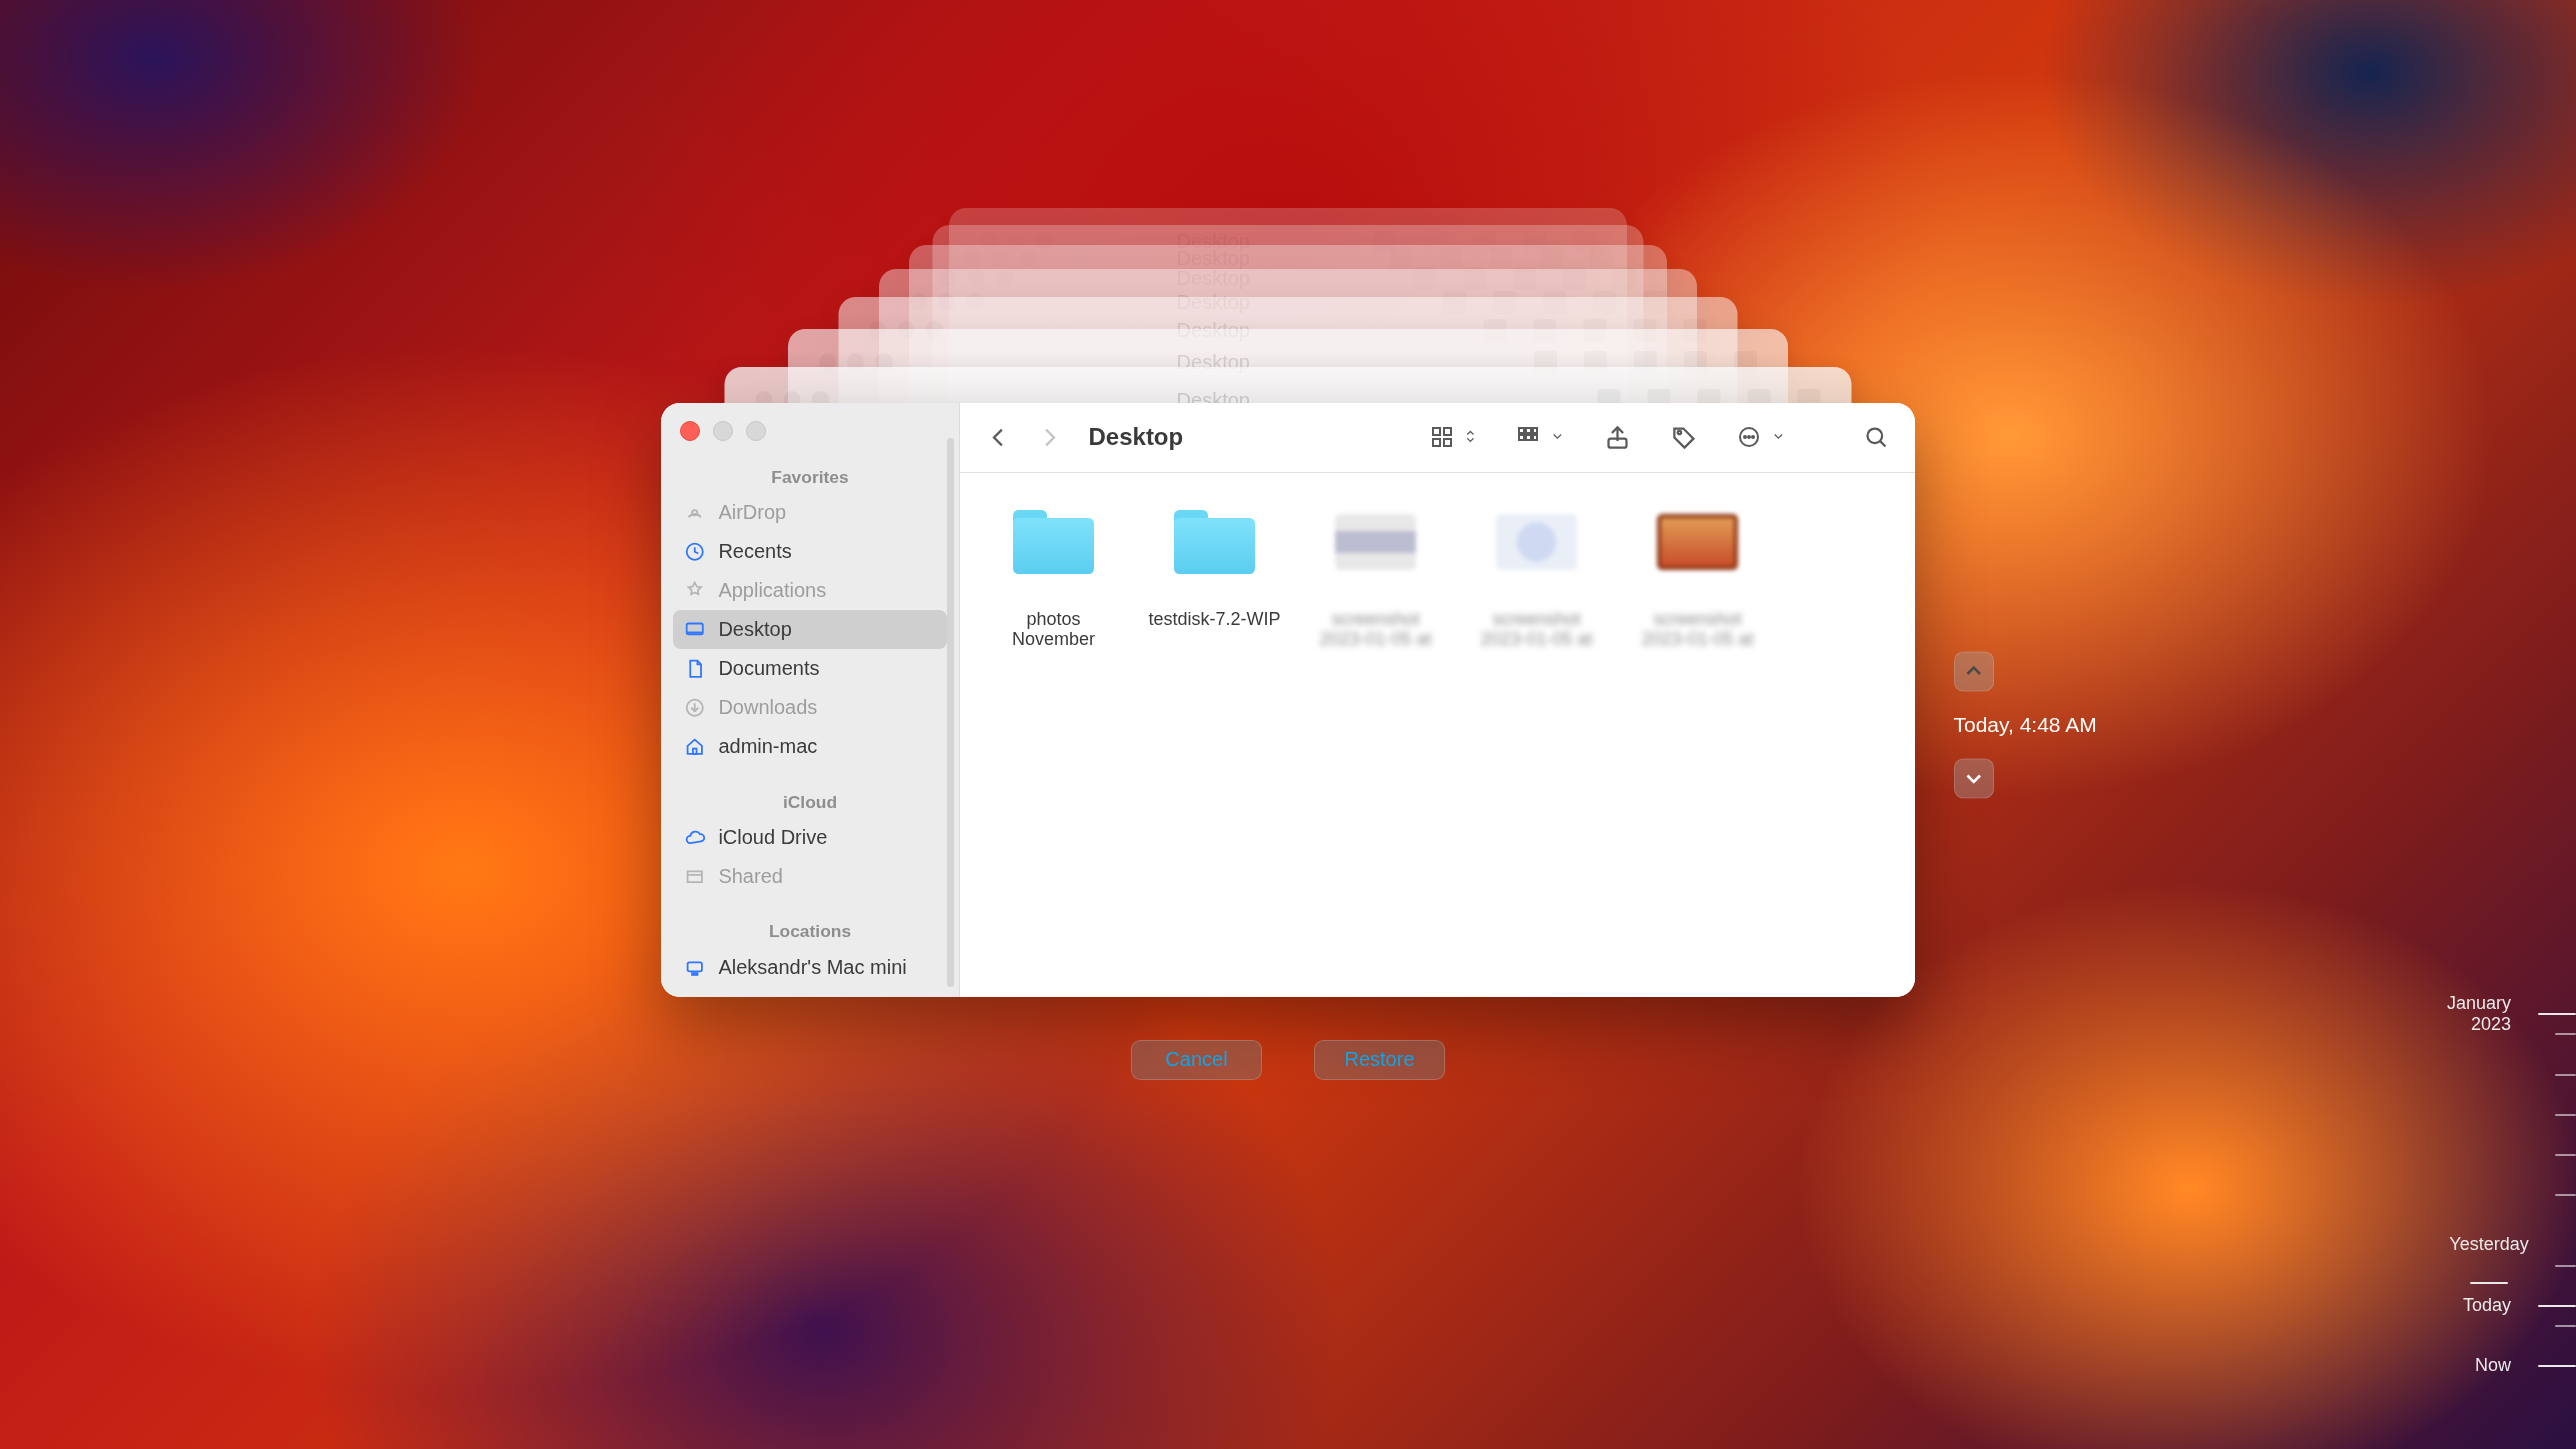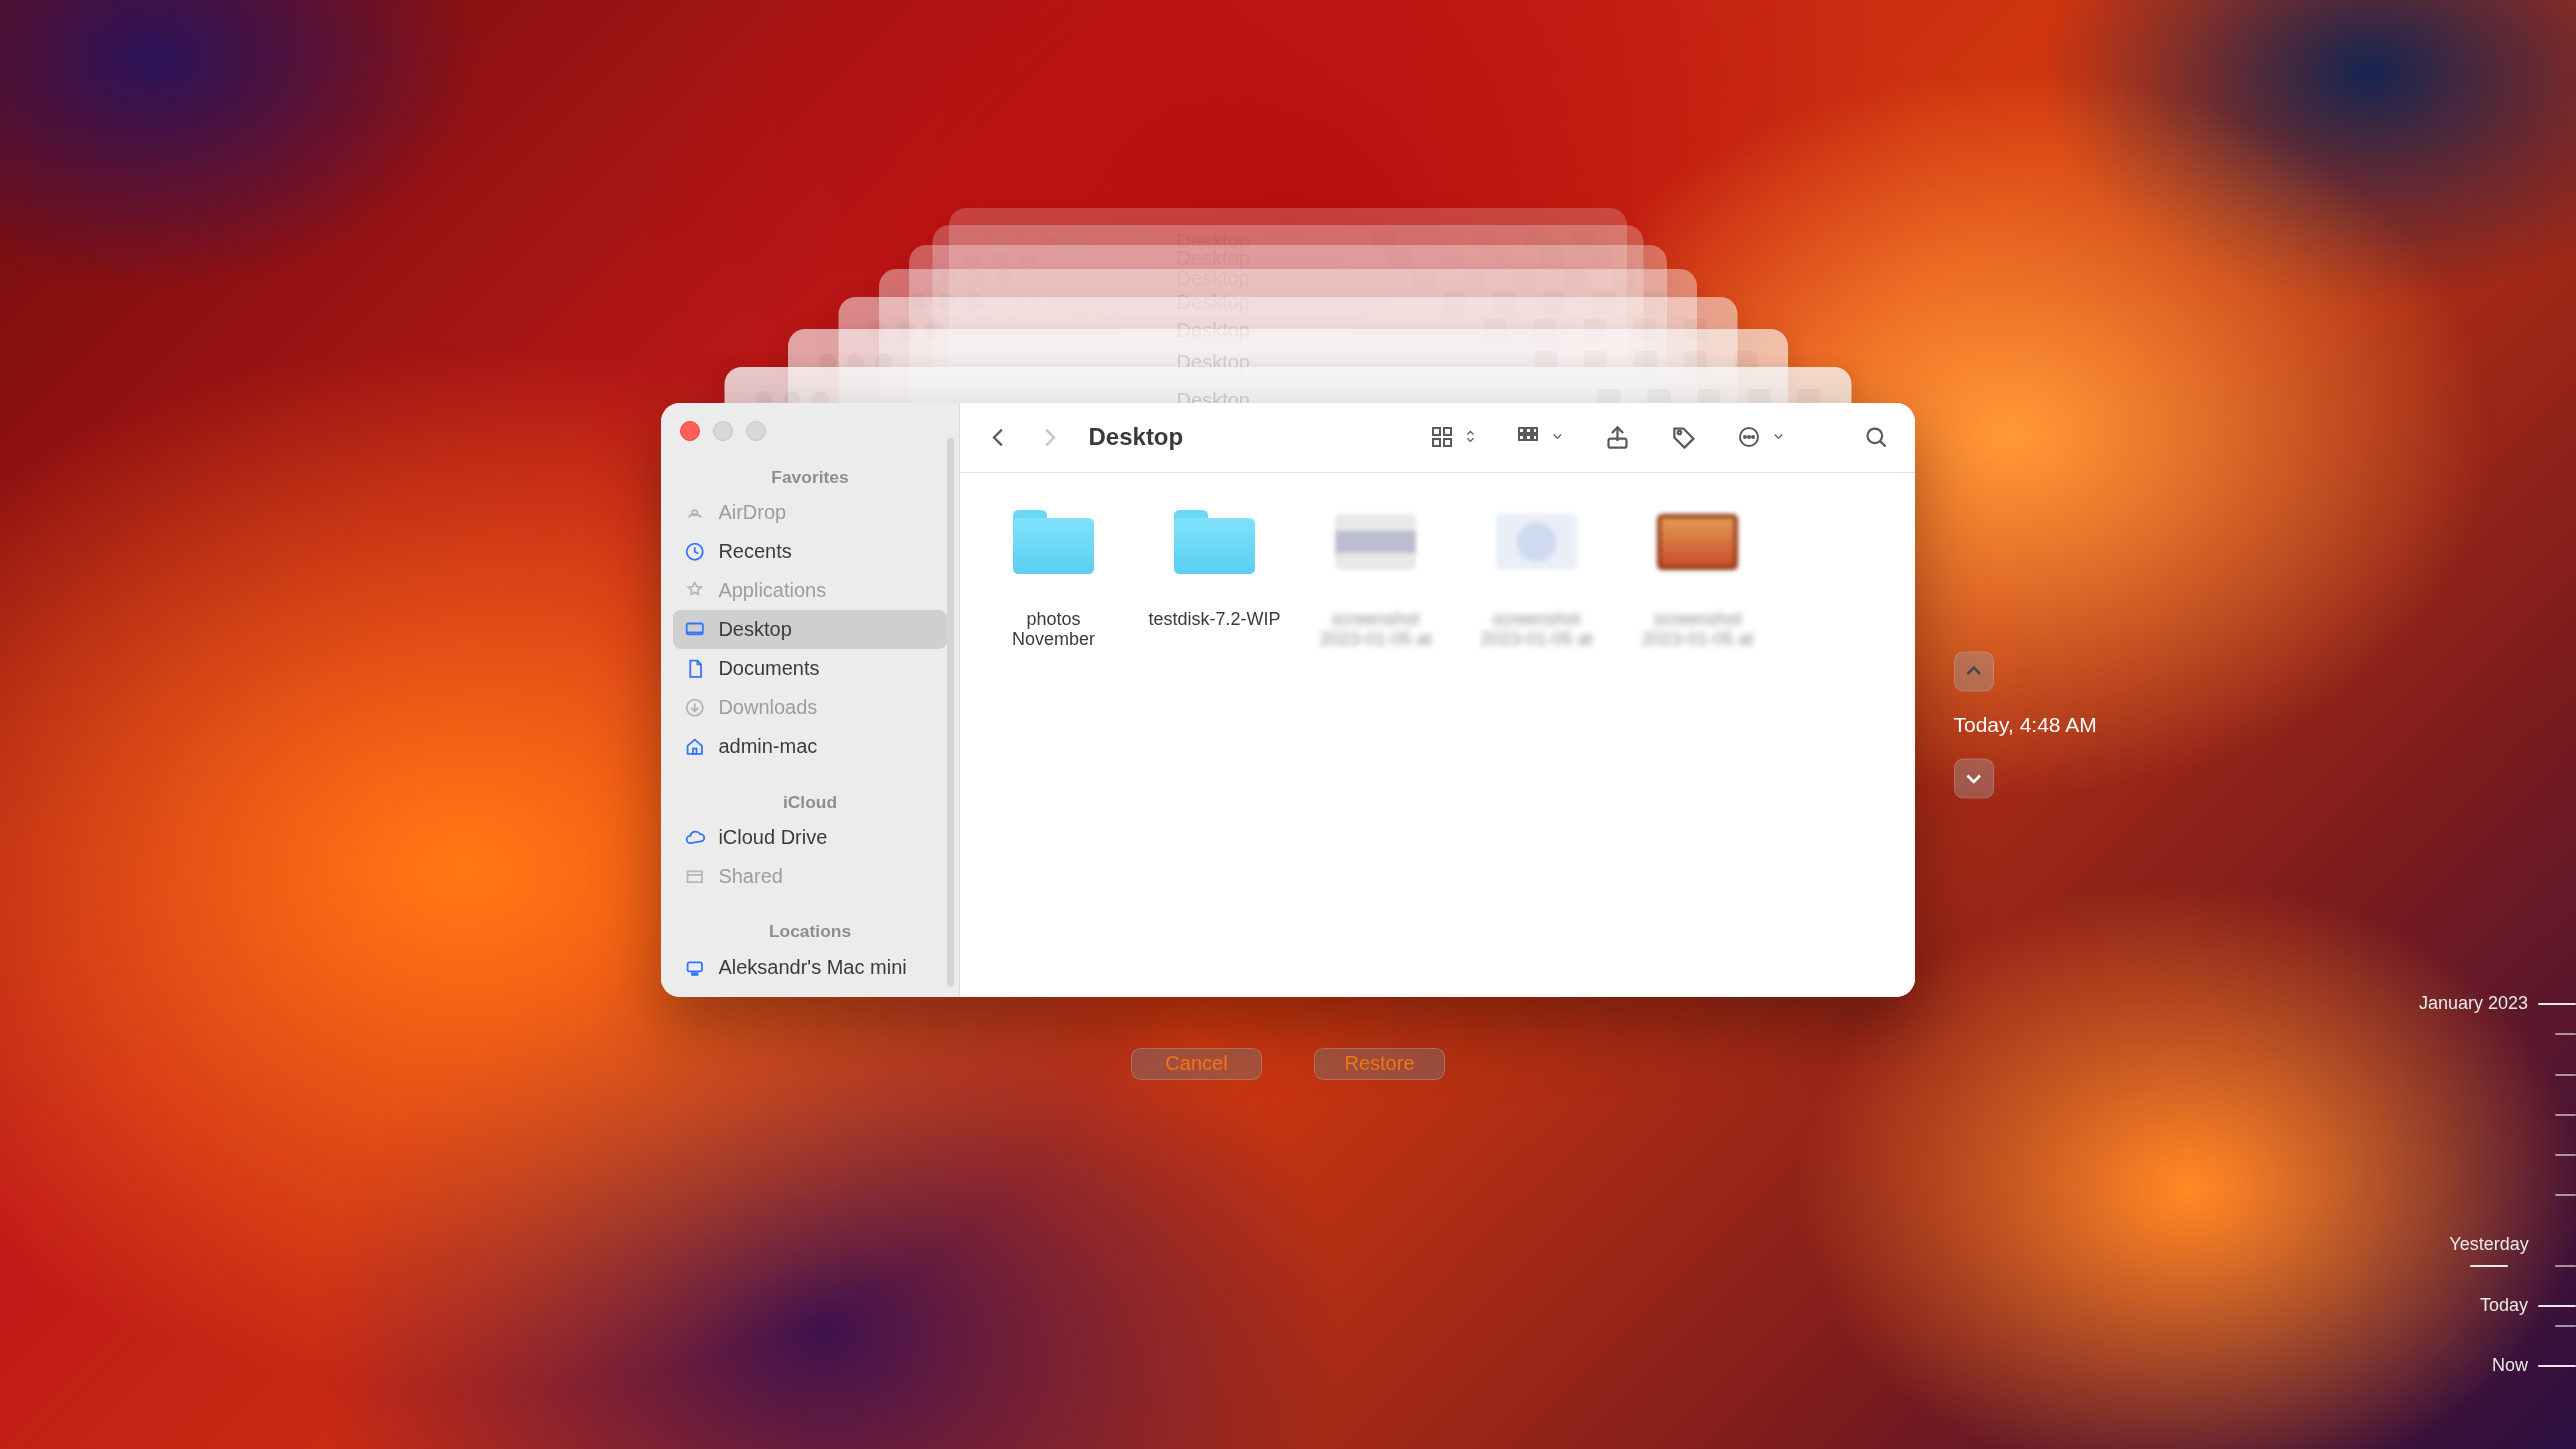--- a/index.html
+++ b/index.html
@@ -221,25 +221,25 @@
 .fname.blur { filter: blur(3.4px); color:#8d8d8d; }
 
 
 .actions {
   position:absolute;
   left:50%; transform:translateX(-50%);
   bottom: -83px;
   display:flex; gap:52px;
 }
 .btn {
-  min-width: 131px; height: 32px;
+  min-width: 131px; height: 40px;
   border-radius:9.4px;
   background: rgba(120,120,120,.42);
   backdrop-filter: blur(1.3px);
-  color:#f97316; font-size:20px;
+  color:#0ea5e9; font-size:20px;
   display:flex; align-items:center; justify-content:center;
   border:0.7px solid rgba(255,255,255,.18);
   margin-top:32px;
 }
 
 
 .tm-nav {
   position:absolute;
   left: calc(50% + 644px + 21.5px);
   top: 50%; transform: translateY(-50%);
@@ -264,21 +264,21 @@
   position:absolute;
   right:0;
   top: 993px;
   width:174px;
   color:#eaeaea;
   font-size:18px;
 }
 .tick {
   position:absolute; right:0;
   display:flex; align-items:center; justify-content:flex-end;
-  gap:10px;
+  gap:27px;
   width:174px;
 }
 .tick .bar { width:38px; height:2px; background:#e9e9e9; border-radius:1.3px; }
 .tick.minor .bar { width:21.5px; opacity:.6; }
 .tick .lbl { text-align:right; }
 </style>
 </head>
 <body>
 
 <div class="wallpaper"></div>

